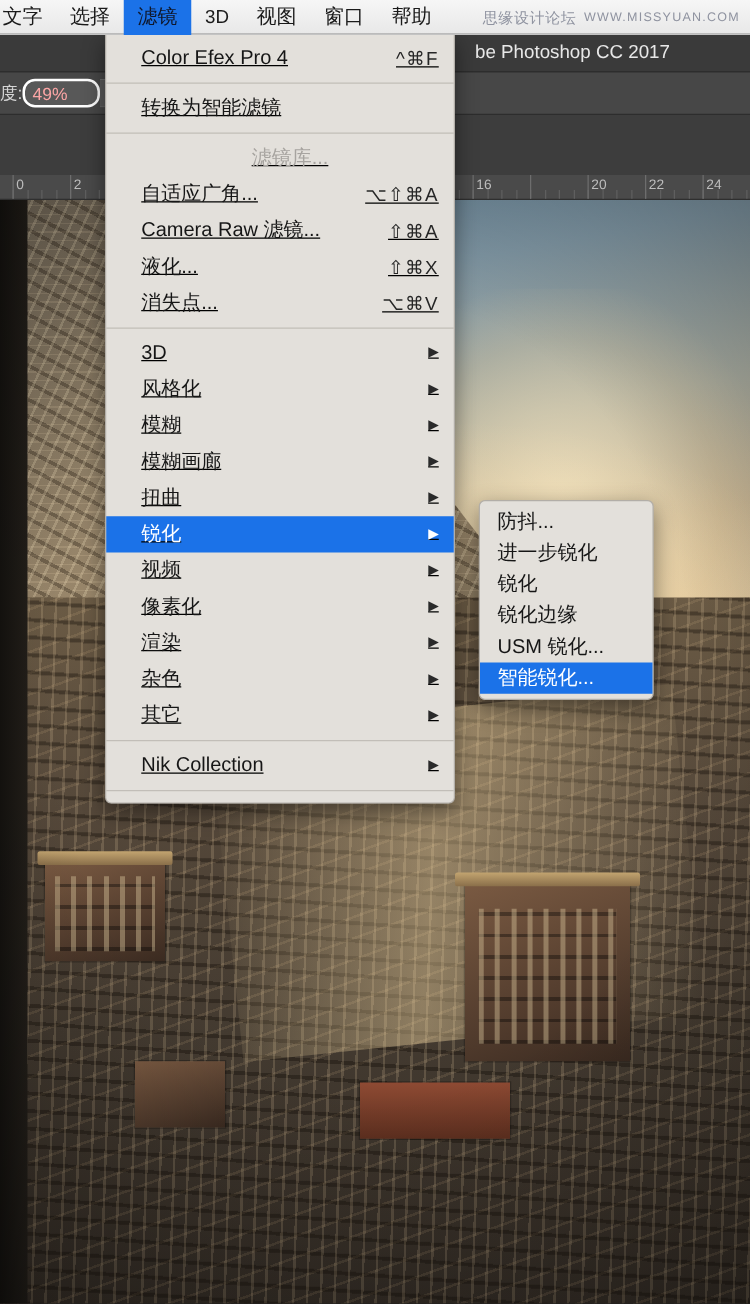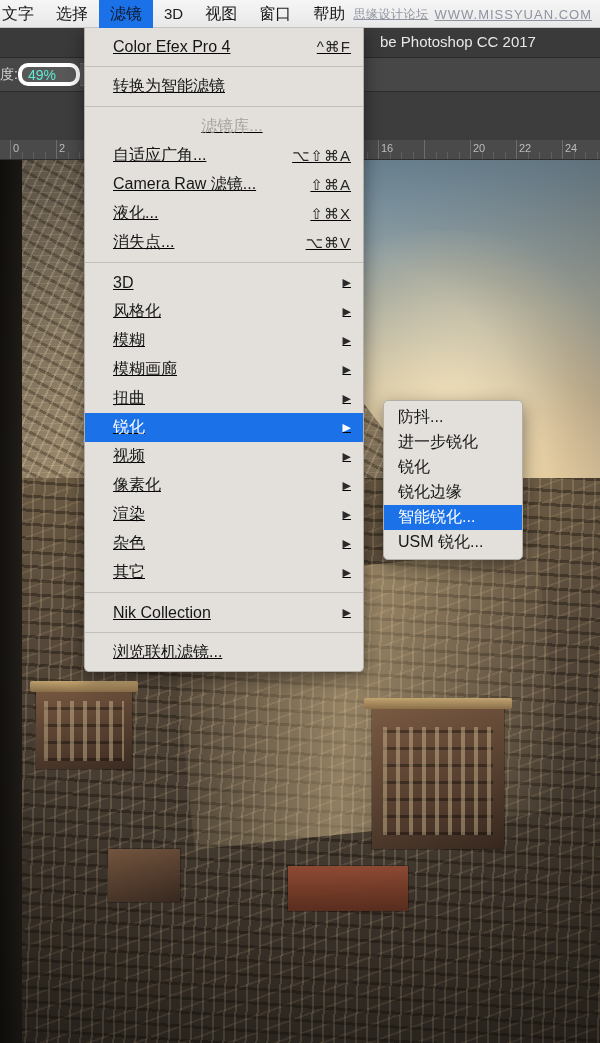--- a/index.html
+++ b/index.html
@@ -24,23 +24,23 @@
     padding: 0 11px;
     font-size: 16px; color: #1a1a1a;
     white-space: nowrap;
   }
   .menubar-item.first { padding-left: 2px; }
   .menubar-item.active { background: #1b72e8; color: #0f172a; }
   .menubar-item.lat { font-size: 15px; }
   .watermark {
     position: absolute; right: 8px; top: 0; height: 28px;
     display: flex; align-items: center; gap: 6px;
-    color: #8f93a0; font-size: 12px; letter-spacing: .5px; text-decoration: underline;
-  }
-  .watermark .wm-en { font-size: 13px; letter-spacing: 1px; }
+    color: #8f93a0; font-size: 12px; letter-spacing: .5px;
+  }
+  .watermark .wm-en { font-size: 10px; letter-spacing: 1px; }
 
   
   .titlebar {
     position: absolute; top: 28px; left: 0; width: 600px; height: 30px;
     background: #3a3a3a; border-bottom: 1px solid #2a2a2a;
     z-index: 5;
   }
   .titlebar .app-title {
     position: absolute; left: 380px; top: 5px;
     color: #e8e8e8; font-size: 15px; white-space: nowrap;
@@ -52,22 +52,22 @@
     background: #474747; border-bottom: 1px solid #2d2d2d;
     z-index: 5;
   }
   .opt-label {
     position: absolute; left: 0; top: 8px;
     color: #d6d6d6; font-size: 14px; white-space: nowrap;
   }
   .opt-field {
     position: absolute; left: 18px; top: 5px;
     width: 62px; height: 23px;
-    background: #585858; border: 4px solid #ffffff; border-radius: 10px;
-    color: #5eead4; font-size: 14px;
+    background: #585858; border: 2px solid #ffffff; border-radius: 10px;
+    color: #fca5a5; font-size: 14px;
     display: flex; align-items: center; padding-left: 6px;
   }
   .opt-chevron {
     position: absolute; left: 80px; top: 5px;
     width: 24px; height: 23px;
     background: #5a5a5a; border: 1px solid #6b6b6b; border-left: none;
     border-radius: 0 2px 2px 0;
     display: flex; align-items: center; justify-content: center;
     color: #dcdcdc; font-size: 10px;
   }
@@ -401,39 +401,36 @@
       <div class="mi">
         <span class="label">其它</span>
         <span class="arrow">▶</span>
       </div>
       <div class="mi-sep"></div>
       <div class="mi">
         <span class="label">Nik Collection</span>
         <span class="arrow">▶</span>
       </div>
       <div class="mi-sep"></div>
-      <div class="mi">
-        <span class="label">浏览联机滤镜...</span>
-      </div>
     </div>
 
   <div class="menu-panel menu-sub" id="sharpen-menu">
       <div class="mi">
         <span class="label">防抖...</span>
       </div>
       <div class="mi">
         <span class="label">进一步锐化</span>
       </div>
       <div class="mi">
         <span class="label">锐化</span>
       </div>
       <div class="mi">
         <span class="label">锐化边缘</span>
+      </div>
+      <div class="mi">
+        <span class="label">USM 锐化...</span>
       </div>
       <div class="mi selected">
         <span class="label">智能锐化...</span>
       </div>
-      <div class="mi">
-        <span class="label">USM 锐化...</span>
-      </div>
     </div>
 
 </div>
 
 </body></html>

